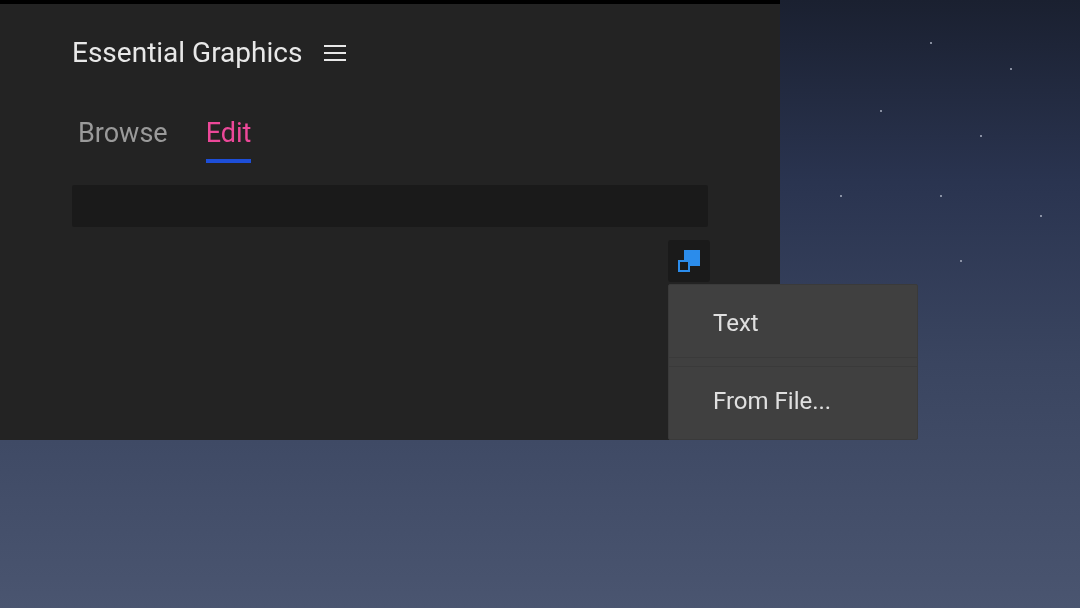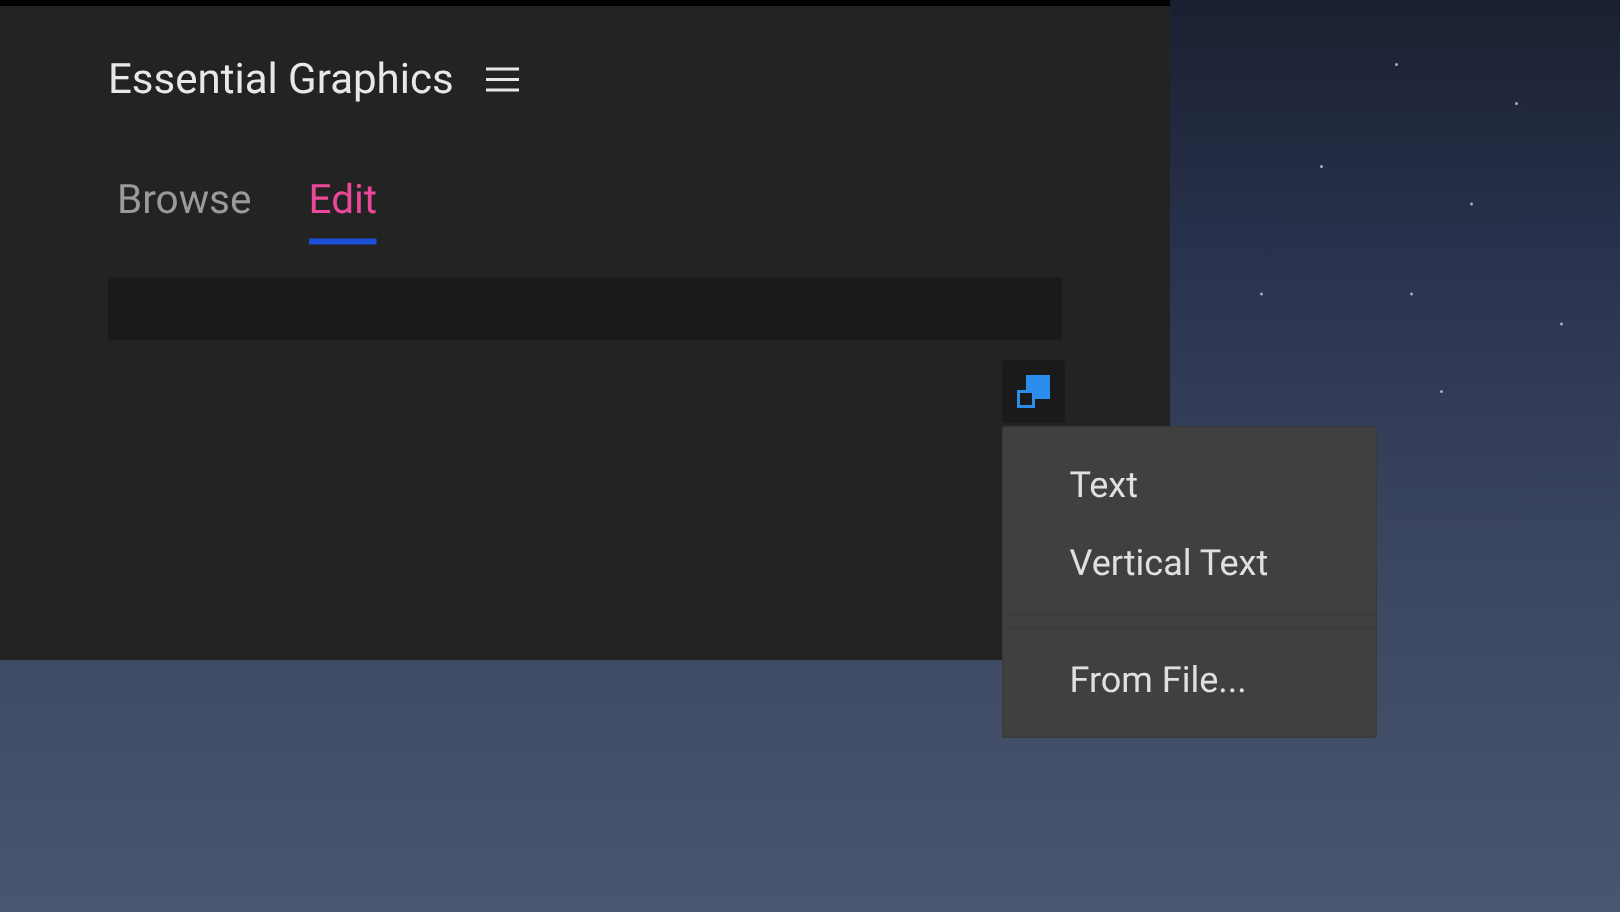--- a/index.html
+++ b/index.html
@@ -175,18 +175,17 @@
 
   <div class="add-layer-btn">
     <div class="add-layer-icon">
       <div class="big"></div>
       <div class="small"></div>
     </div>
   </div>
 
   <div class="dropdown-menu">
     <div class="menu-item">Text</div>
-    <div class="menu-item">Vertical Text</div>
     <div class="menu-divider"></div>
     <div class="menu-divider"></div>
     <div class="menu-item">From File...</div>
   </div>
 </div>
 
 </body></html>

